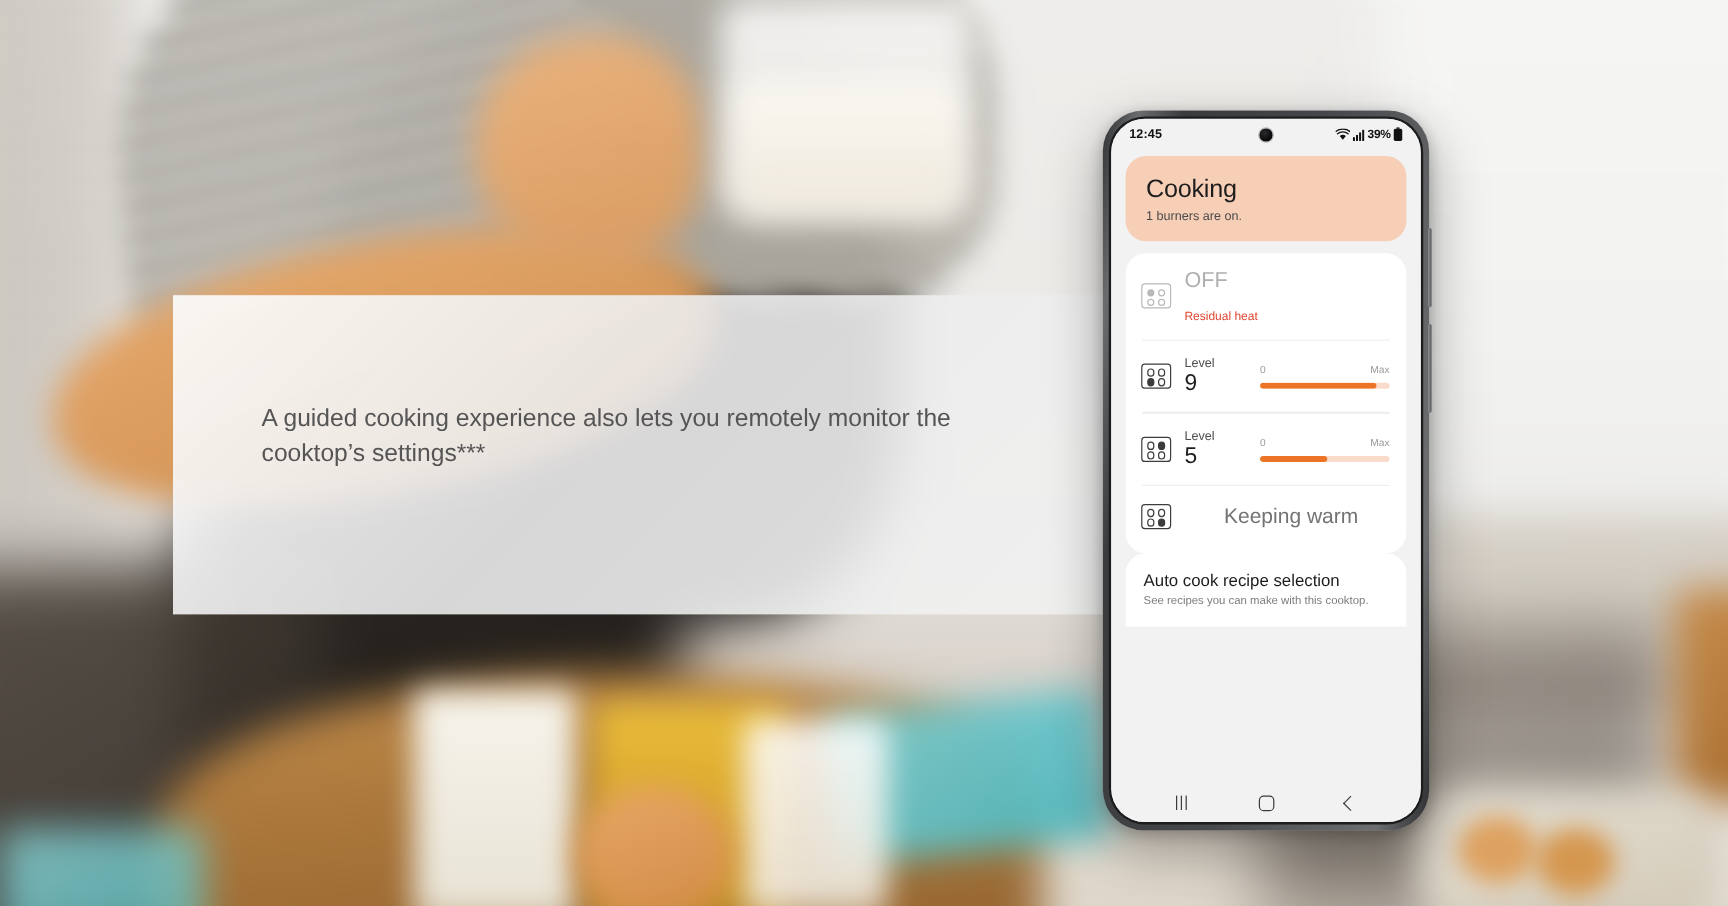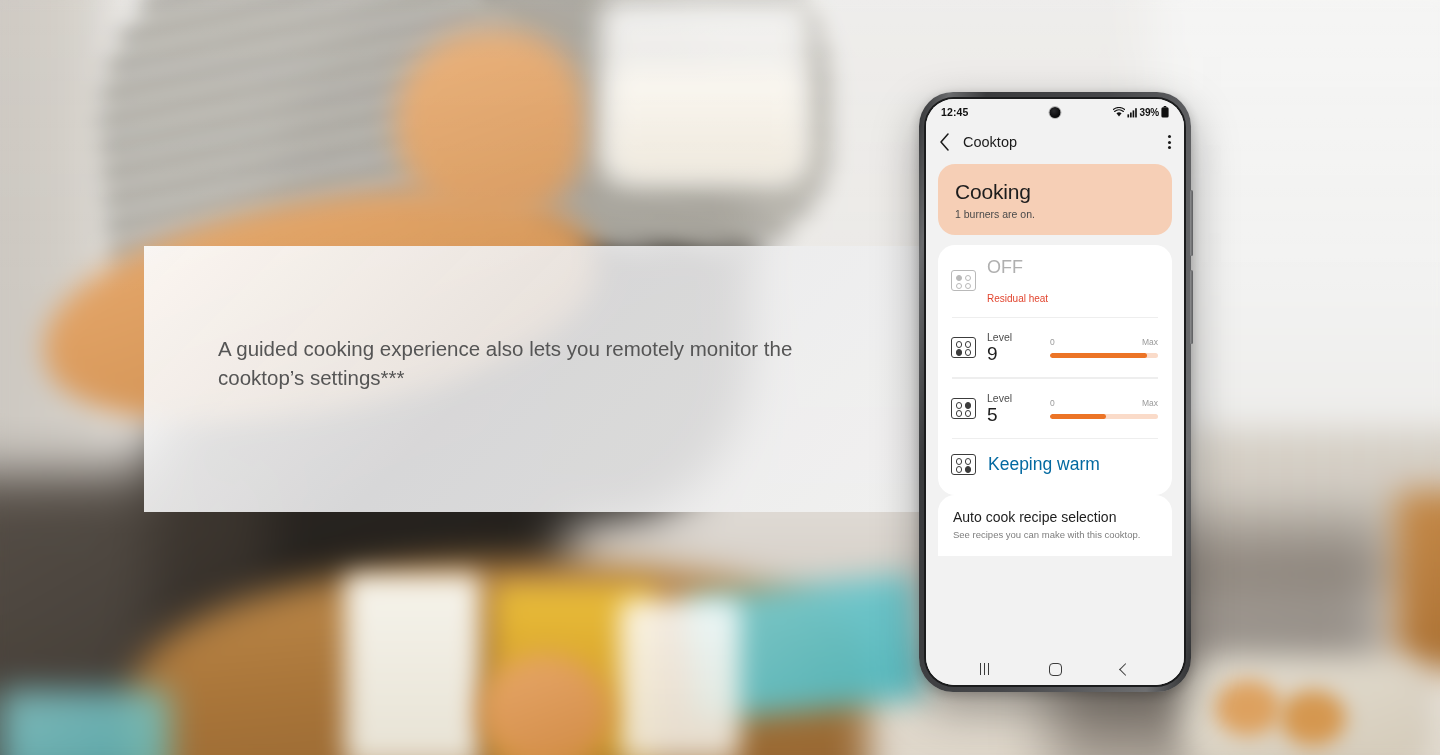--- a/index.html
+++ b/index.html
@@ -289,21 +289,21 @@
   .slider-scale { display:flex; justify-content:space-between; font-size:8.5px; color:#9a9a9a; margin-bottom:6px; }
   .slider-track { height:5px; border-radius:3px; background:#fadbc9; overflow:hidden; }
   .slider-fill { height:100%; border-radius:3px; background:#ec7426; }
 
   .timer-row { padding:11px 14px 12px 49px; }
   .timer-lbl { font-size:10.5px; color:#4d4d4d; }
   .timer-val { margin-top:2px; font-size:19px; color:#1d1d1d; }
   .timer-val .u { font-size:10.5px; color:#3a3a3a; }
 
   .keepwarm-row { display:flex; align-items:center; gap:12px; padding:15px 14px 16px 13px; }
-  .keepwarm-txt { font-size:17.5px; color:#0369a1; font-weight:400; }
+  .keepwarm-txt { font-size:17.5px; color:#737373; font-weight:400;margin-left:32px; }
 
   .sec-label { font-size:10px; color:#7d7d7d; padding:13px 6px 7px 6px; }
 
   .recipe-card { border-radius:17px 17px 0 0; background:#ffffff; padding:14px 15px 16px 15px; }
   .recipe-title { font-size:14px; color:#1d1d1d; }
   .recipe-sub { margin-top:4px; font-size:9.5px; color:#7d7d7d; }
 
   
   .navbar {
     height:32px; flex:0 0 32px; background:#f2f2f2;
@@ -380,31 +380,20 @@
               <rect x="8.9" y="1.3" width="1.8" height="10.1" fill="#111"></rect>
             </svg>
             <span class="sb-batt-txt">39%</span>
             <svg width="8" height="12" viewBox="0 0 8 12">
               <rect x="2.6" y="0" width="2.8" height="1.3" rx="0.5" fill="#111"></rect>
               <rect x="0.4" y="1.3" width="7.2" height="10.3" rx="1.5" fill="#111"></rect>
             </svg>
           </div>
         </div>
 
-        <div class="appbar">
-          <svg width="11" height="18" viewBox="0 0 11 18">
-            <path d="M9 1 L2 9 L9 17" stroke="#1a1a1a" stroke-width="1.5" fill="none" stroke-linecap="round" stroke-linejoin="round"></path>
-          </svg>
-          <div class="appbar-title">Cooktop</div>
-          <div class="appbar-kebab">
-            <i></i>
-              <i></i>
-              <i></i>
-          </div>
-        </div>
 
         <div class="app-body">
 
           <div class="cooking-card">
             <div class="cooking-title">Cooking</div>
             <div class="cooking-sub">1 burners are on.</div>
           </div>
 
           <div class="burner-card">
 

